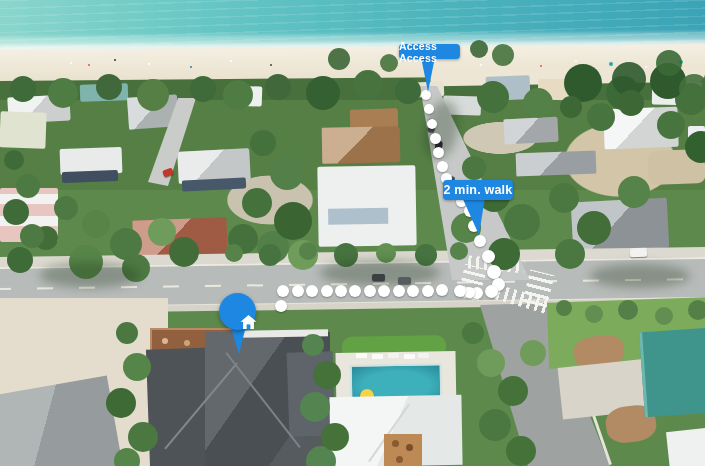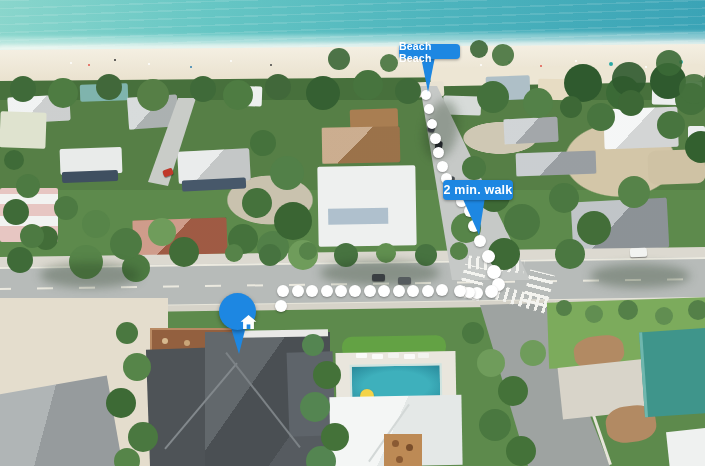--- a/index.html
+++ b/index.html
@@ -328,21 +328,21 @@
       <div class="dot" style="left: 335px; top: 285px; width: 12px; height: 12px;"></div>
       <div class="dot" style="left: 321px; top: 285px; width: 12px; height: 12px;"></div>
       <div class="dot" style="left: 306px; top: 285px; width: 12px; height: 12px;"></div>
       <div class="dot" style="left: 292px; top: 285px; width: 12px; height: 12px;"></div>
       <div class="dot" style="left: 277px; top: 285px; width: 12px; height: 12px;"></div>
       <div class="dot" style="left: 275px; top: 300px; width: 12px; height: 12px;"></div>
     </div>
 
   <div class="stem stem-beach"></div>
   <div class="badge badge-beach">
-    <span>Beach Beach</span>
+    <span>Access Access</span>
   </div>
   <div class="stem stem-walk"></div>
   <div class="badge badge-walk">
     <span>2 min. walk</span>
   </div>
 
   <div class="pin pin-tail"></div>
   <div class="pin pin-circle">
     <span style="position:static;display:flex;">
       <svg width="21" height="21" viewBox="0 0 24 24">

